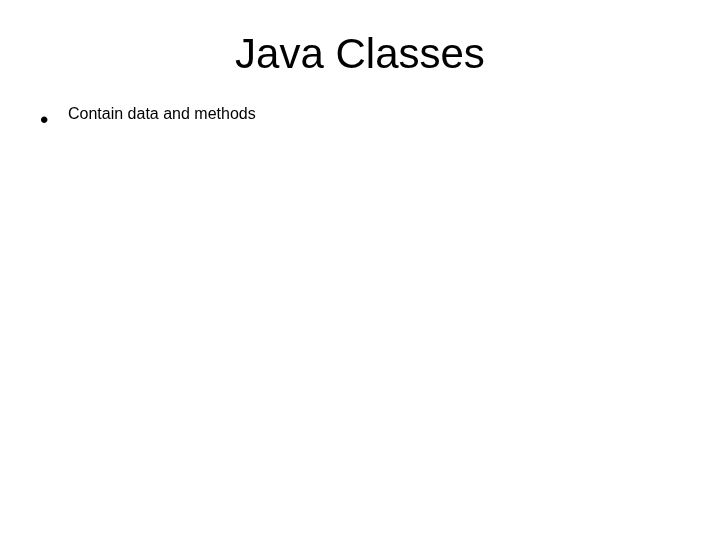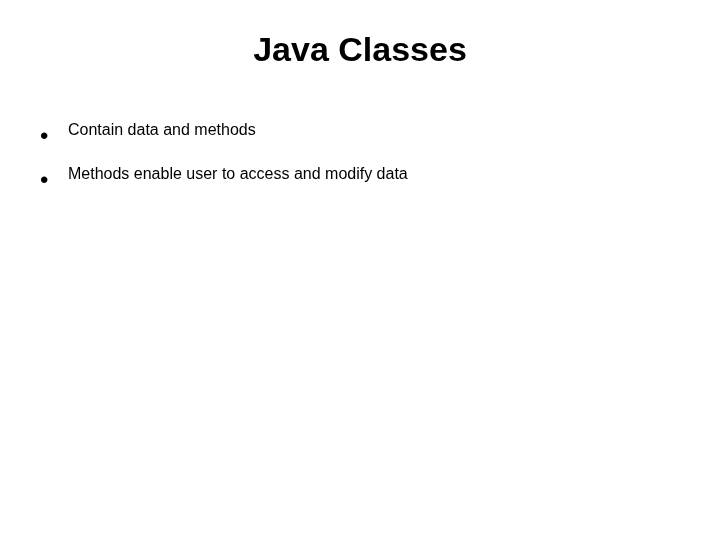--- a/index.html
+++ b/index.html
@@ -10,23 +10,23 @@
     body {
       width: 720px;
       height: 540px;
       background: #ffffff;
       font-family: Arial, Helvetica, sans-serif;
       color: #000000;
       padding: 30px 20px;
     }
     .title {
       text-align: center;
-      font-size: 34px;
-      font-weight: bold;
-      margin-bottom: 49px;
+      font-size: 42px;
+      font-weight: normal;
+      margin-bottom: 24px;
     }
     .bullets {
       list-style: none;
       padding-left: 20px;
     }
     .bullets li {
       font-size: 16px;
       line-height: 1.5;
       margin-bottom: 20px;
       position: relative;
@@ -40,14 +40,13 @@
       font-size: 24px;
     }
   </style>
 </head>
 <body>
 
 <h1 class="title">Java Classes</h1>
 
 <ul class="bullets">
   <li>Contain data and methods</li>
-  <li>Methods enable user to access and modify data</li>
 </ul>
 
 </body></html>

